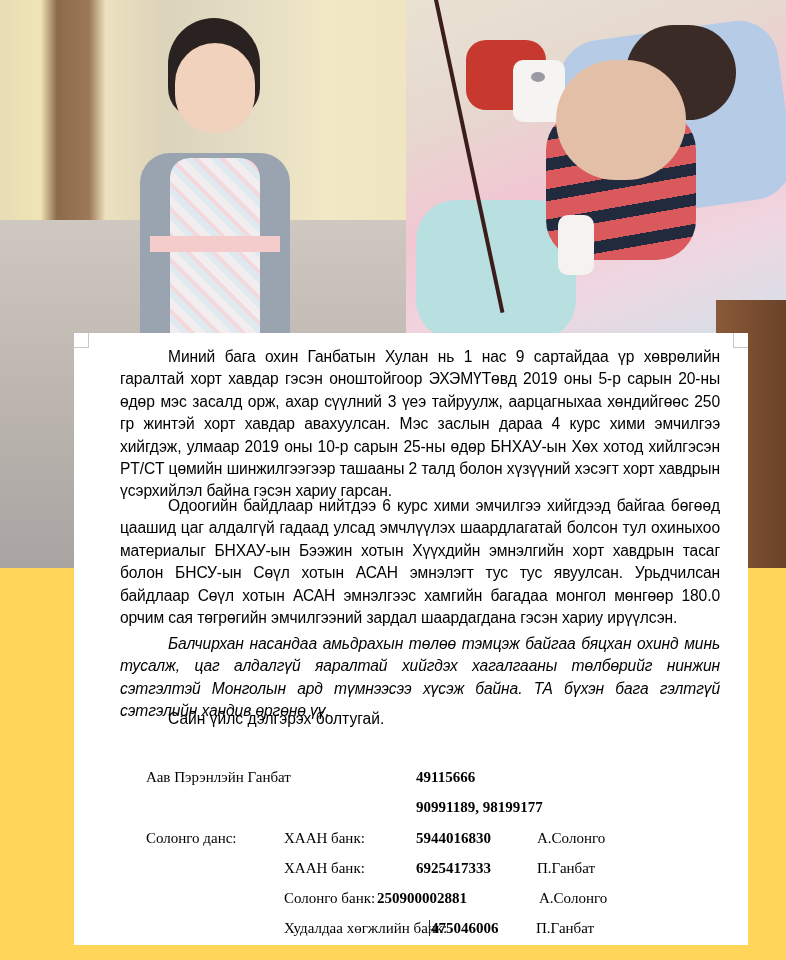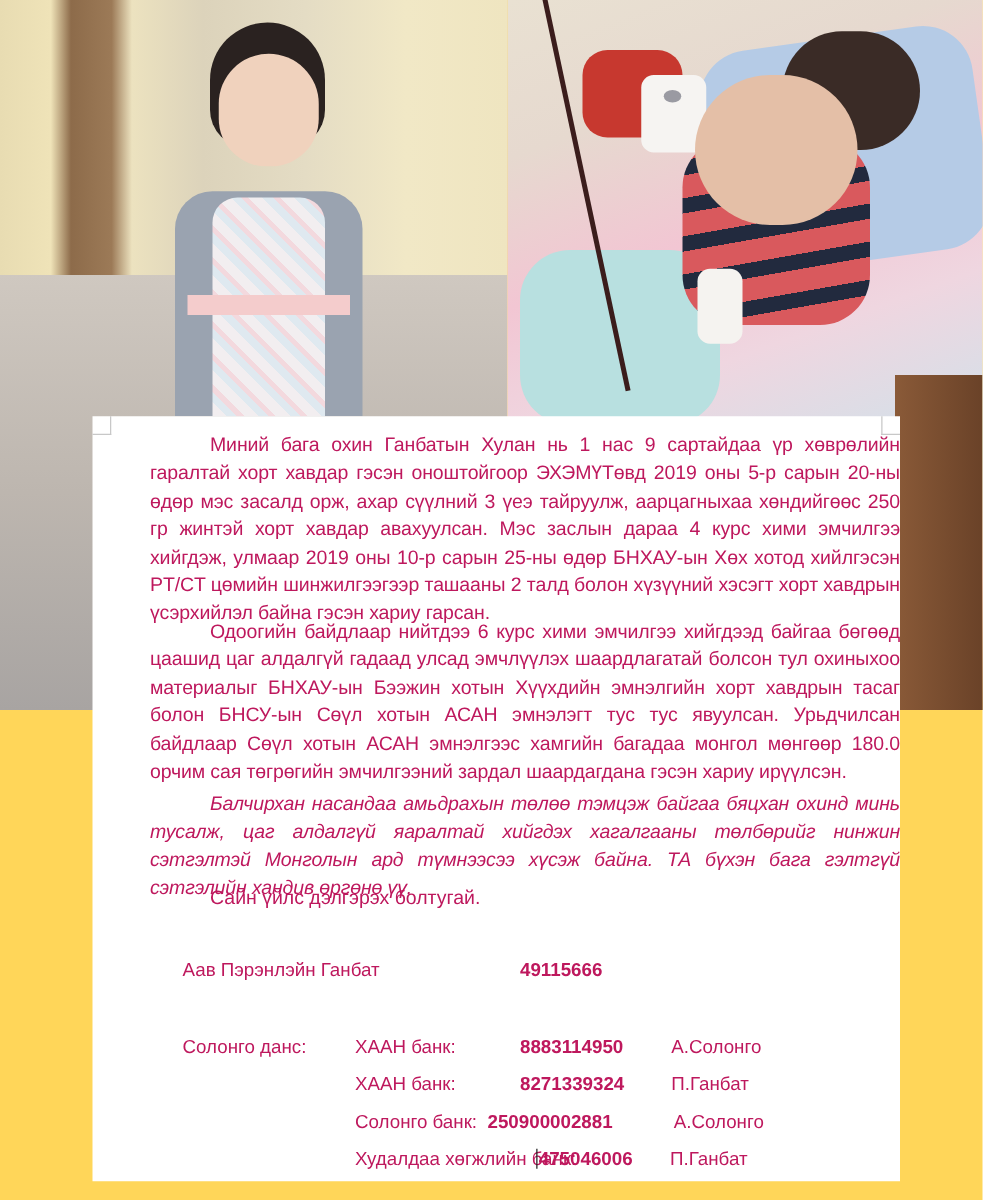--- a/index.html
+++ b/index.html
@@ -39,50 +39,50 @@
     .shirt { position:absolute; left:140px; top:110px; width:150px; height:150px; border-radius:40px;
       background: repeating-linear-gradient(170deg, #d9595d 0 18px, #222a3e 18px 30px); }
     .pants { position:absolute; left:10px; top:200px; width:160px; height:140px; border-radius:40px; background:#b8e0e0; }
     .bandage { position:absolute; left:152px; top:215px; width:36px; height:60px; border-radius:10px; background:#f5f3f0; }
     .tube { position:absolute; left:28px; top:0; width:4px; height:320px; background:#3b1d1c; transform: rotate(-12deg); transform-origin: top left; }
     .arm { position:absolute; right:0; top:300px; width:70px; height:268px; background: linear-gradient(90deg, #8a5a38, #6a4228); }
 
     .card {
       position: absolute; left: 74px; top: 333px; width: 646px; height: 612px;
       background: #ffffff;
-      color: #be185d;
-      font-size: 15.6px; line-height: 22.4px;
+      color: #000000;
+      font-size: 15.6px; line-height: 22.4px; padding-left: 28px;
     }
     .corner { position:absolute; width:14px; height:14px; border-color:#c8c8c8; border-style:solid; border-width:0; }
     .corner.tl { left: 0; top: 0; border-right-width:1px; border-bottom-width:1px; }
     .corner.tr { right: 0; top: 0; border-left-width:1px; border-bottom-width:1px; }
     .para {
       position: absolute; left: 46px; width: 600px; margin: 0;
       text-align: justify; text-indent: 48px;
       letter-spacing: -0.1px;
     }
     .p1 { top: 13px; }
     .p2 { top: 162px; }
     .p3 { top: 300px; font-style: italic; }
     .closing { position:absolute; left: 94px; top: 375px; margin: 0; }
 
     .contacts { position:absolute; left: 0; top: 0; width: 646px; height: 612px; font-size: 15px; }
-    .c-row { position:absolute; left: 0; width: 561px; height: 22px; }
+    .c-row { position:absolute; left: 0; width: 561px; height: 22px; font-family: Liberation Serif, serif; }
     .c-label { position:absolute; left: 72px; white-space: nowrap; }
     .c-bank { position:absolute; left: 210px; white-space: nowrap; }
     .c-num { position:absolute; left: 342px; font-weight: bold; white-space: nowrap; }
     .c-owner { position:absolute; white-space: nowrap; }
     .r1 { top: 433px; }
     .r2 { top: 463px; }
     .r3 { top: 494px; }
     .r4 { top: 524px; }
     .r5 { top: 554px; }
     .r6 { top: 584px; }
     .r3 .c-owner, .r4 .c-owner { left: 463px; }
-    .r5 .c-num { left: 316px; }
+    .r5 .c-num { left: 303px; }
     .r5 .c-owner { left: 465px; }
     .r6 .c-num { left: 354px; text-align: right; }
     .r6 .c-owner { left: 462px; }
     .r6 .c-bank { left: 210px; }
     .cursor { display:inline-block; width:1px; height:16px; background:#222; vertical-align:-3px; margin: 0 1px; }
   </style>
 </head>
 <body>
 
 <div class="photo-band">
@@ -118,30 +118,31 @@
   <p class="para p2">Одоогийн байдлаар нийтдээ 6 курс хими эмчилгээ хийгдээд байгаа бөгөөд цаашид цаг алдалгүй гадаад улсад эмчлүүлэх шаардлагатай болсон тул охиныхоо материалыг БНХАУ-ын Бээжин хотын Хүүхдийн эмнэлгийн хорт хавдрын тасаг болон БНСУ-ын Сөүл хотын АСАН эмнэлэгт тус тус явуулсан. Урьдчилсан байдлаар Сөүл хотын АСАН эмнэлгээс хамгийн багадаа монгол мөнгөөр 180.0 орчим сая төгрөгийн эмчилгээний зардал шаардагдана гэсэн хариу ирүүлсэн.</p>
   <p class="para p3">Балчирхан насандаа амьдрахын төлөө тэмцэж байгаа бяцхан охинд минь тусалж, цаг алдалгүй яаралтай хийгдэх хагалгааны төлбөрийг нинжин сэтгэлтэй Монголын ард түмнээсээ хүсэж байна. ТА бүхэн бага гэлтгүй сэтгэлийн хандив өргөнө үү.</p>
   <p class="closing">Сайн үйлс дэлгэрэх болтугай.</p>
 
   <div class="contacts">
     <div class="c-row r1">
       <span class="c-label">Аав Пэрэнлэйн Ганбат</span>
       <span class="c-num">49115666</span>
     </div>
     <div class="c-row r2">
+      <span class="c-num">90991189, 98199177</span>
     </div>
     <div class="c-row r3">
       <span class="c-label">Солонго данс:</span>
       <span class="c-bank">ХААН банк:</span>
-      <span class="c-num">8883114950</span>
+      <span class="c-num">5944016830</span>
       <span class="c-owner">А.Солонго</span>
     </div>
     <div class="c-row r4">
       <span class="c-bank">ХААН банк:</span>
-      <span class="c-num">8271339324</span>
+      <span class="c-num">6925417333</span>
       <span class="c-owner">П.Ганбат</span>
     </div>
     <div class="c-row r5">
       <span class="c-bank">Солонго банк:</span>
       <span class="c-num">250900002881</span>
       <span class="c-owner">А.Солонго</span>
     </div>
     <div class="c-row r6">
       <span class="c-bank">Худалдаа хөгжлийн банк:</span>
       <span class="c-num"><span class="cursor"></span><span>475046006</span></span>

